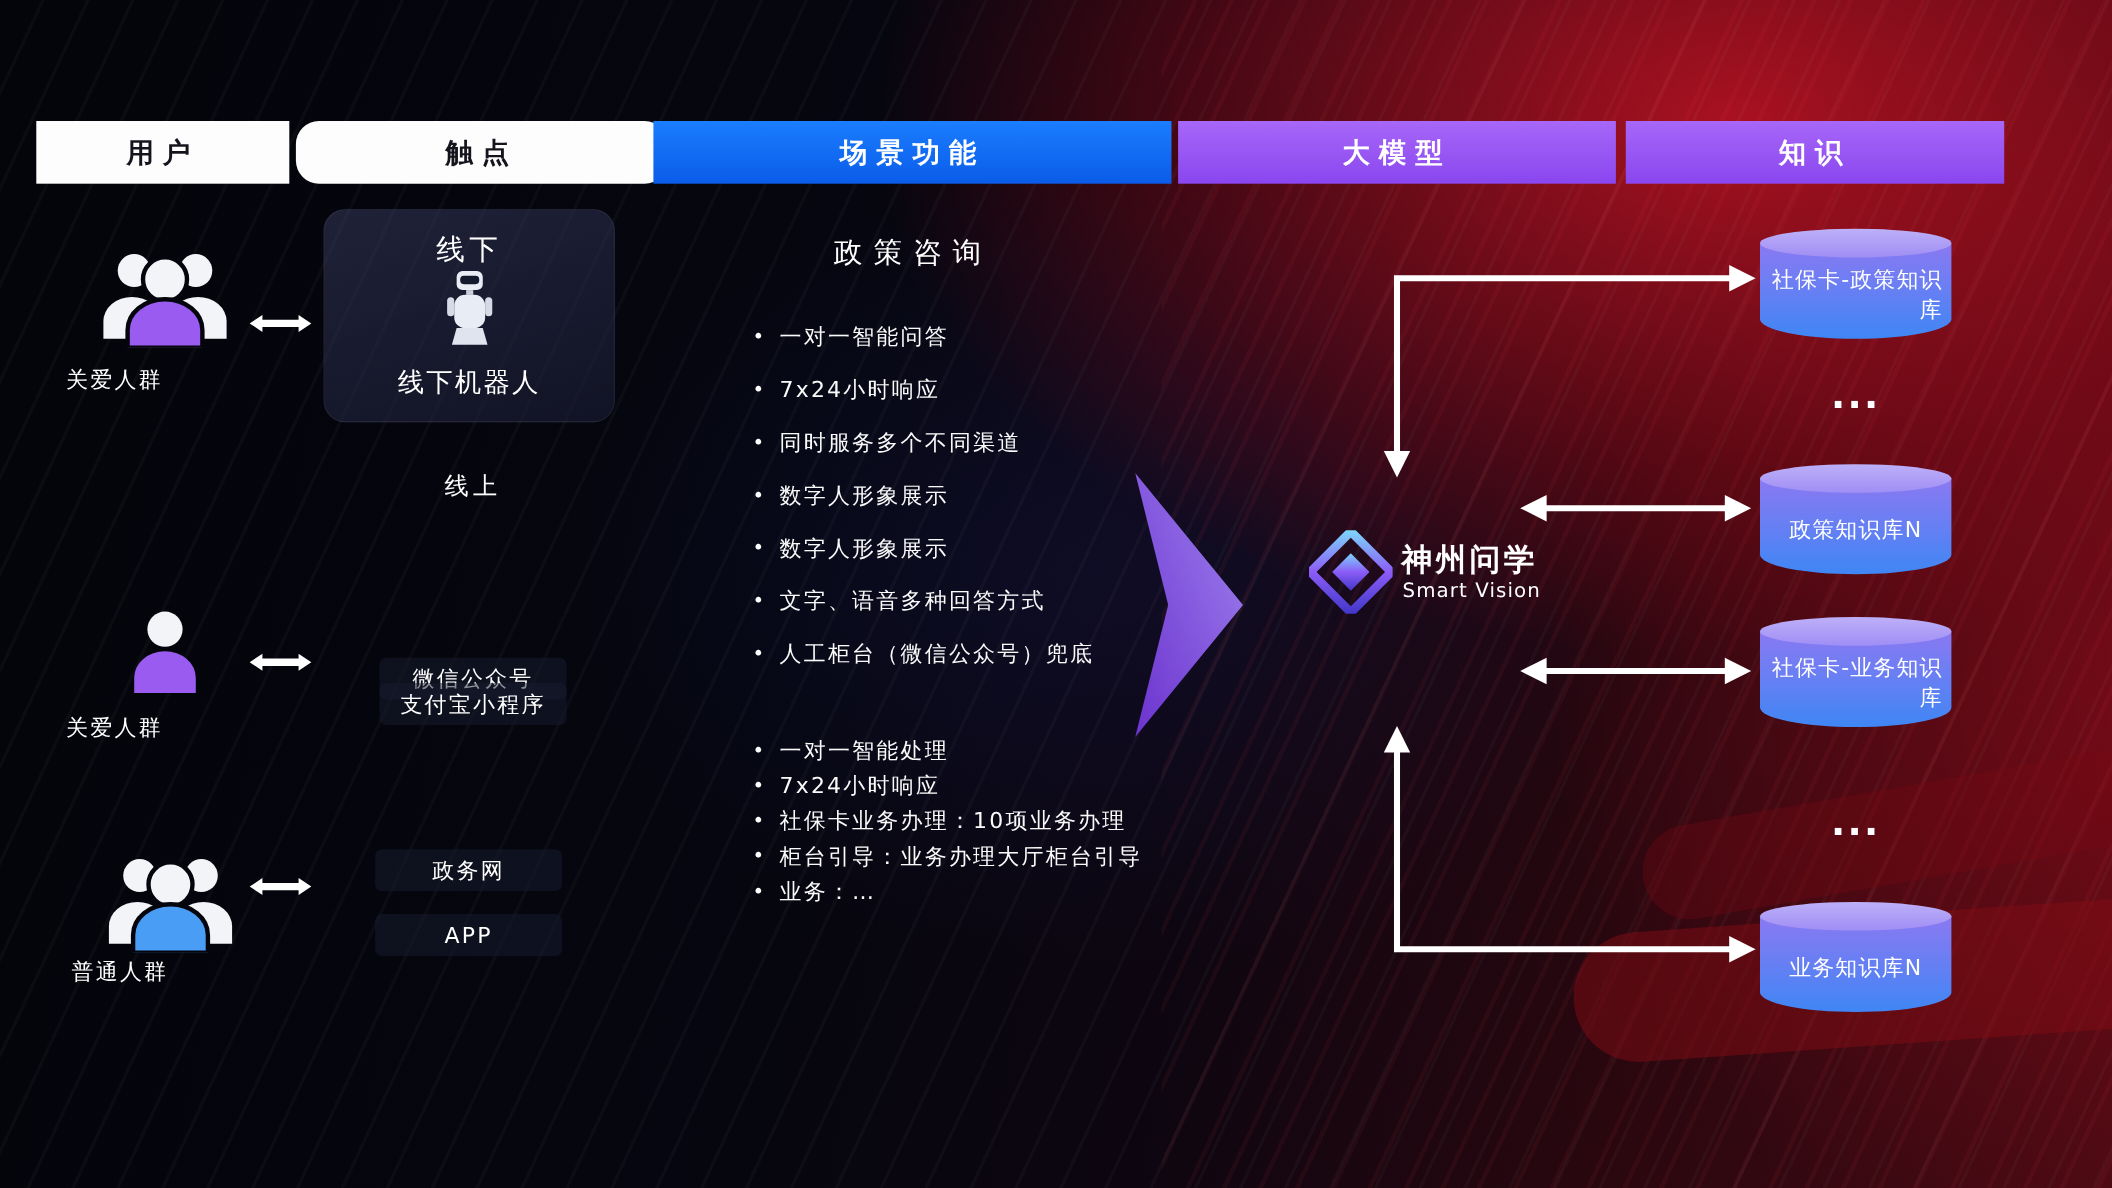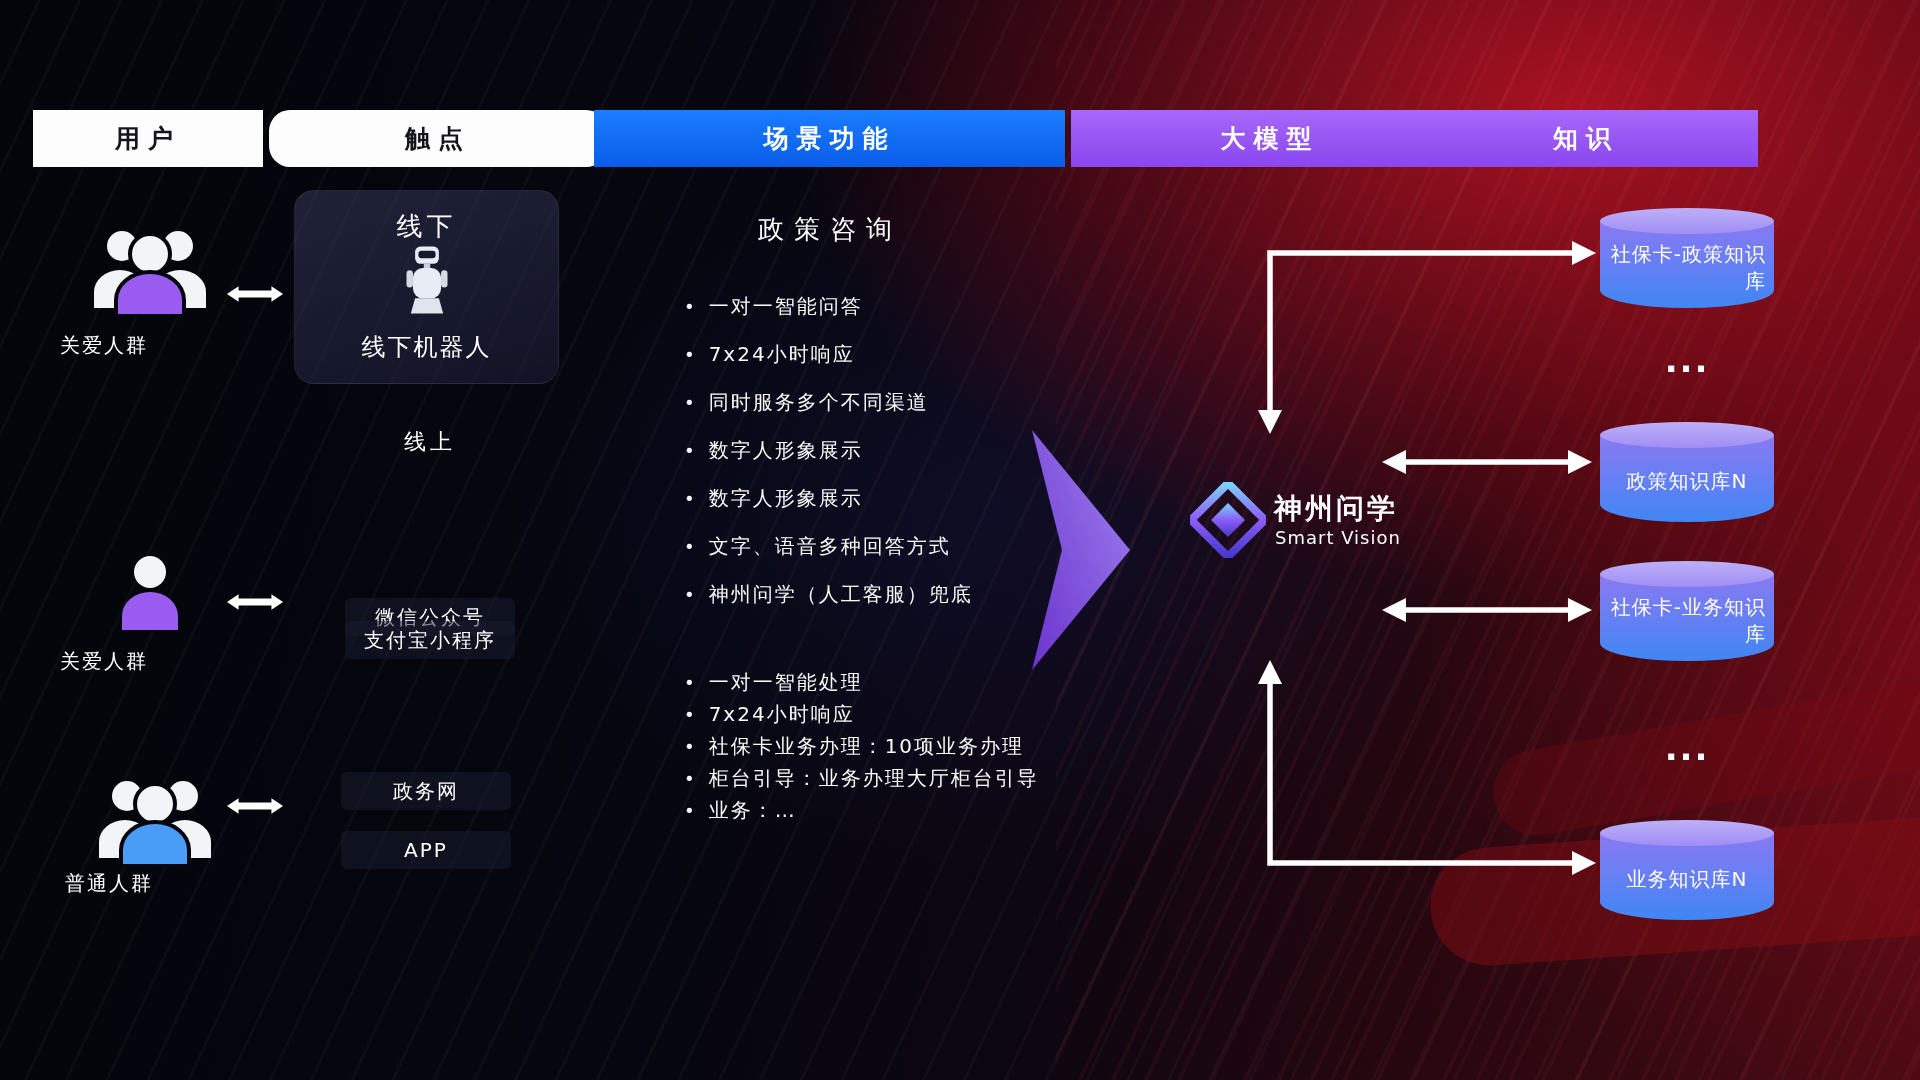--- a/index.html
+++ b/index.html
@@ -69,21 +69,21 @@
 <div class="stage">
   <div class="bg-layer streaks"></div>
   <div class="bg-layer red-streaks"></div>
   <div class="swoosh s2"></div>
   <div class="swoosh s1"></div>
 
   <div class="hdr hdr-white" style="left:33px;width:230px;">用户</div>
   <div class="hdr hdr-white" style="left:269px;width:338px;border-radius:21px;">触点</div>
   <div class="hdr hdr-blue" style="left:594px;width:471px;">场景功能</div>
   <div class="hdr hdr-purple" style="left:1071px;width:398px;">大模型</div>
-  <div class="hdr hdr-purple" style="left:1414px;width:344px;">知识</div>
+  <div class="hdr hdr-purple" style="left:1478px;width:344px;">知识</div>
 
   <svg class="abs" style="left:88px;top:216px;" width="124" height="100" viewBox="0 0 124 100">
     <circle class="fill-white" cx="34" cy="30" r="15"></circle>
     <circle class="fill-white" cx="90" cy="30" r="15"></circle>
     <path class="fill-white" d="M6 92 V76 a26 22 0 0 1 52 0 V92 Z"></path>
     <path class="fill-white" d="M66 92 V76 a26 22 0 0 1 52 0 V92 Z"></path>
     <circle class="fill-white stroke-bg" cx="62" cy="38" r="20"></circle>
     <path class="fill-purple stroke-bg" d="M28 100 V84 a34 28 0 0 1 68 0 V100 Z"></path>
   </svg>
   <div class="user-label" style="left:60px;top:332px;width:180px;">关爱人群</div>
@@ -138,21 +138,21 @@
   <div class="pill" style="left:341px;top:831px;">APP</div>
 
   <div class="sc-title" style="left:630px;top:212px;">政策咨询</div>
   <div class="bullets" style="left:684px;top:290px;gap:16px;">
     <div class="bullet">一对一智能问答</div>
     <div class="bullet">7x24小时响应</div>
     <div class="bullet">同时服务多个不同渠道</div>
     <div class="bullet">数字人形象展示</div>
     <div class="bullet">数字人形象展示</div>
     <div class="bullet">文字、语音多种回答方式</div>
-    <div class="bullet">神州问学（人工客服）兜底</div>
+    <div class="bullet">人工柜台（微信公众号）兜底</div>
   </div>
 
   <div class="bullets" style="left:684px;top:666px;">
     <div class="bullet">一对一智能处理</div>
     <div class="bullet">7x24小时响应</div>
     <div class="bullet">社保卡业务办理：10项业务办理</div>
     <div class="bullet">柜台引导：业务办理大厅柜台引导</div>
     <div class="bullet">业务：…</div>
   </div>
 

